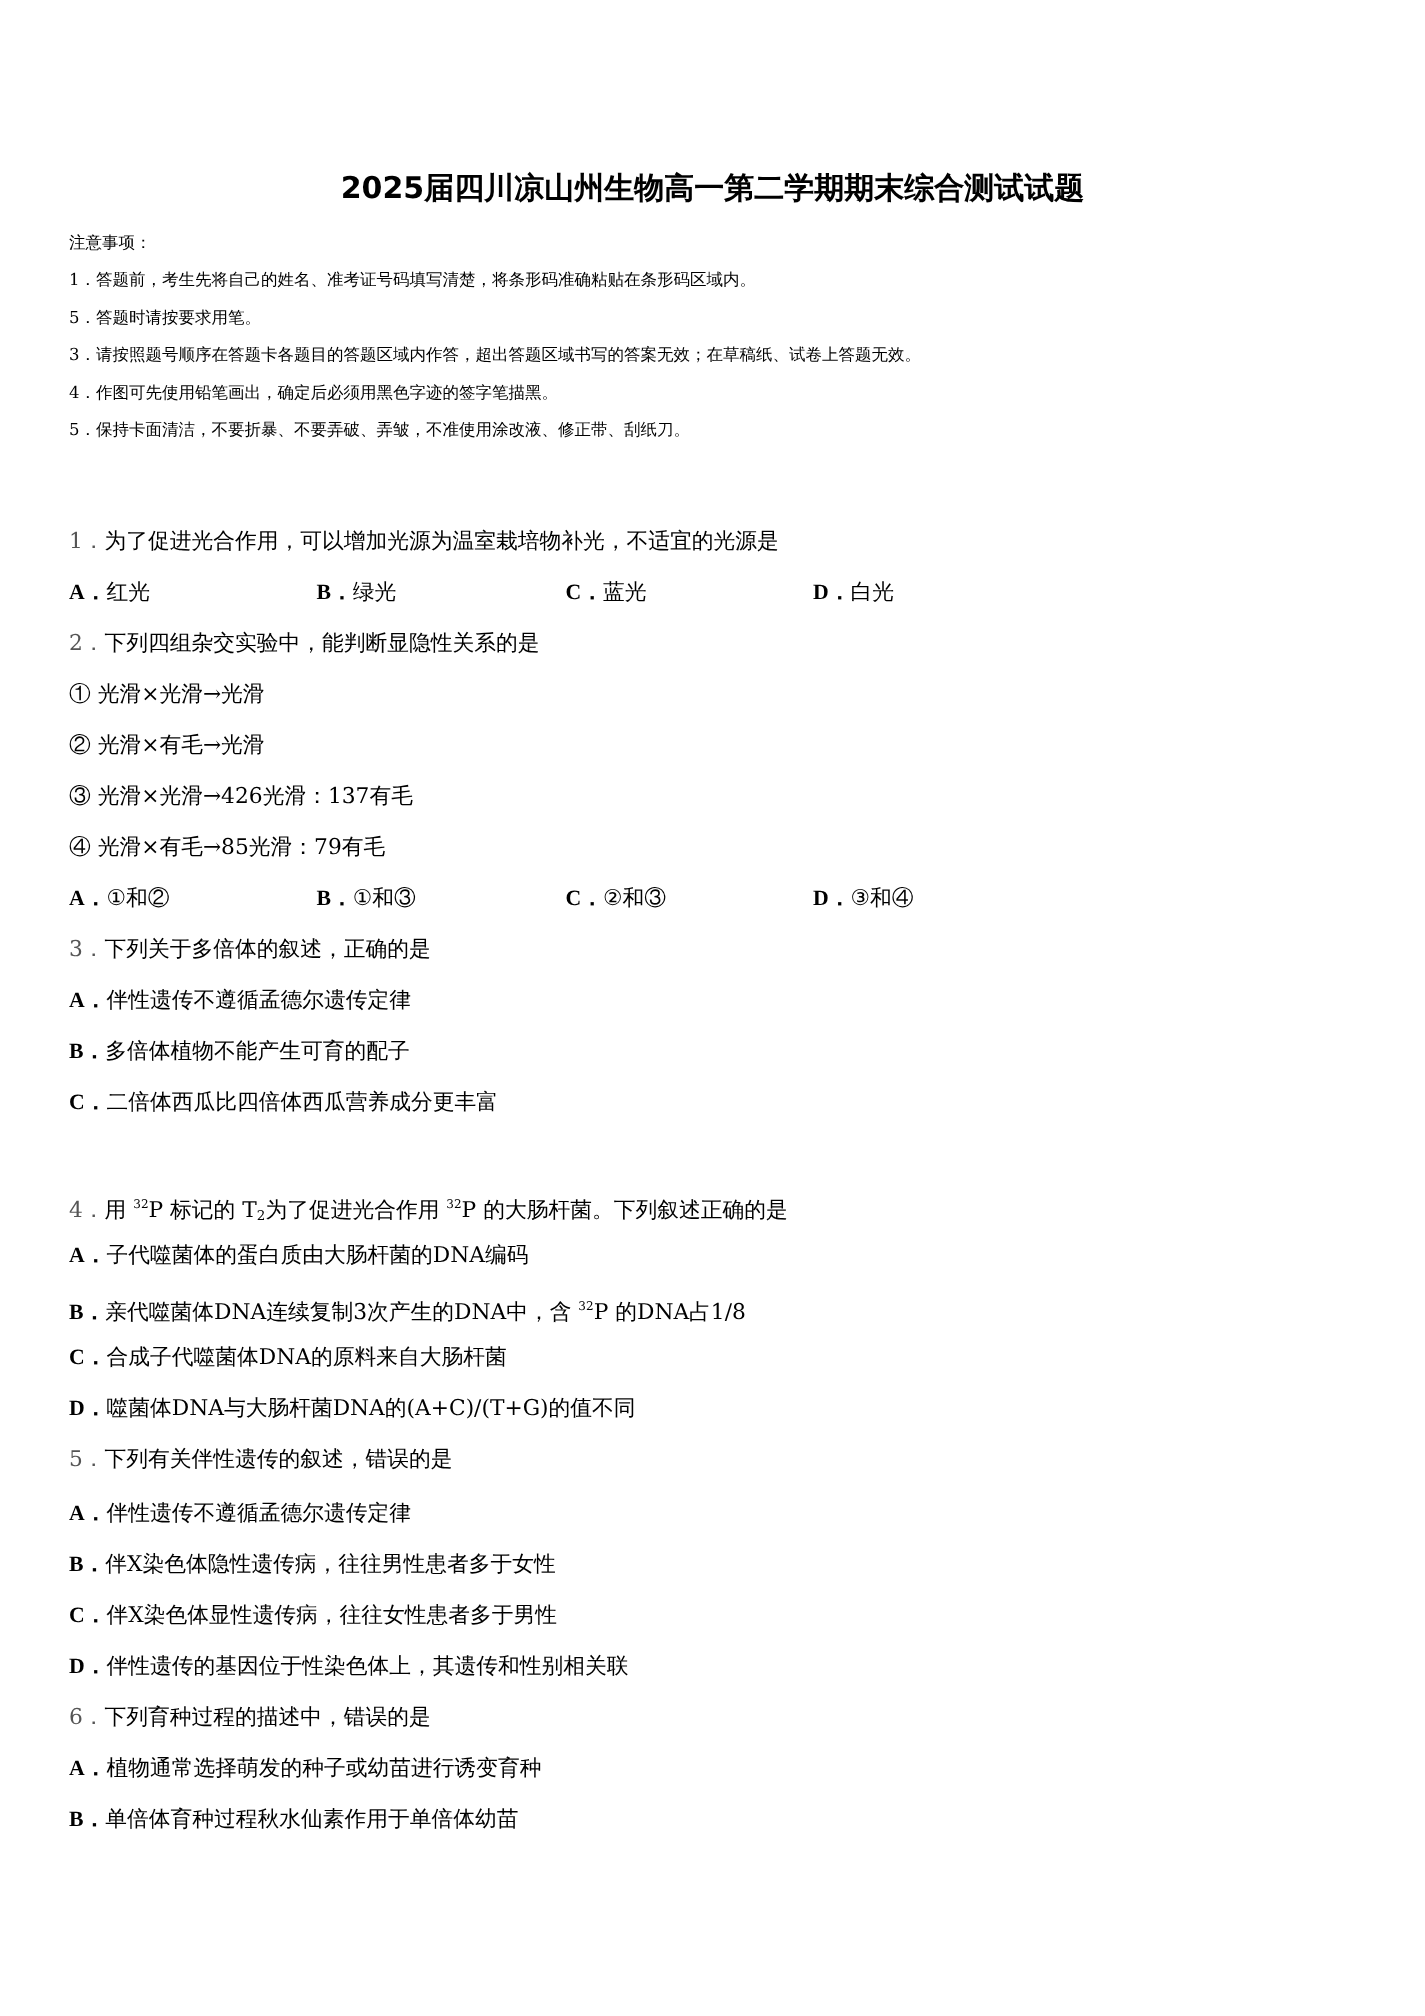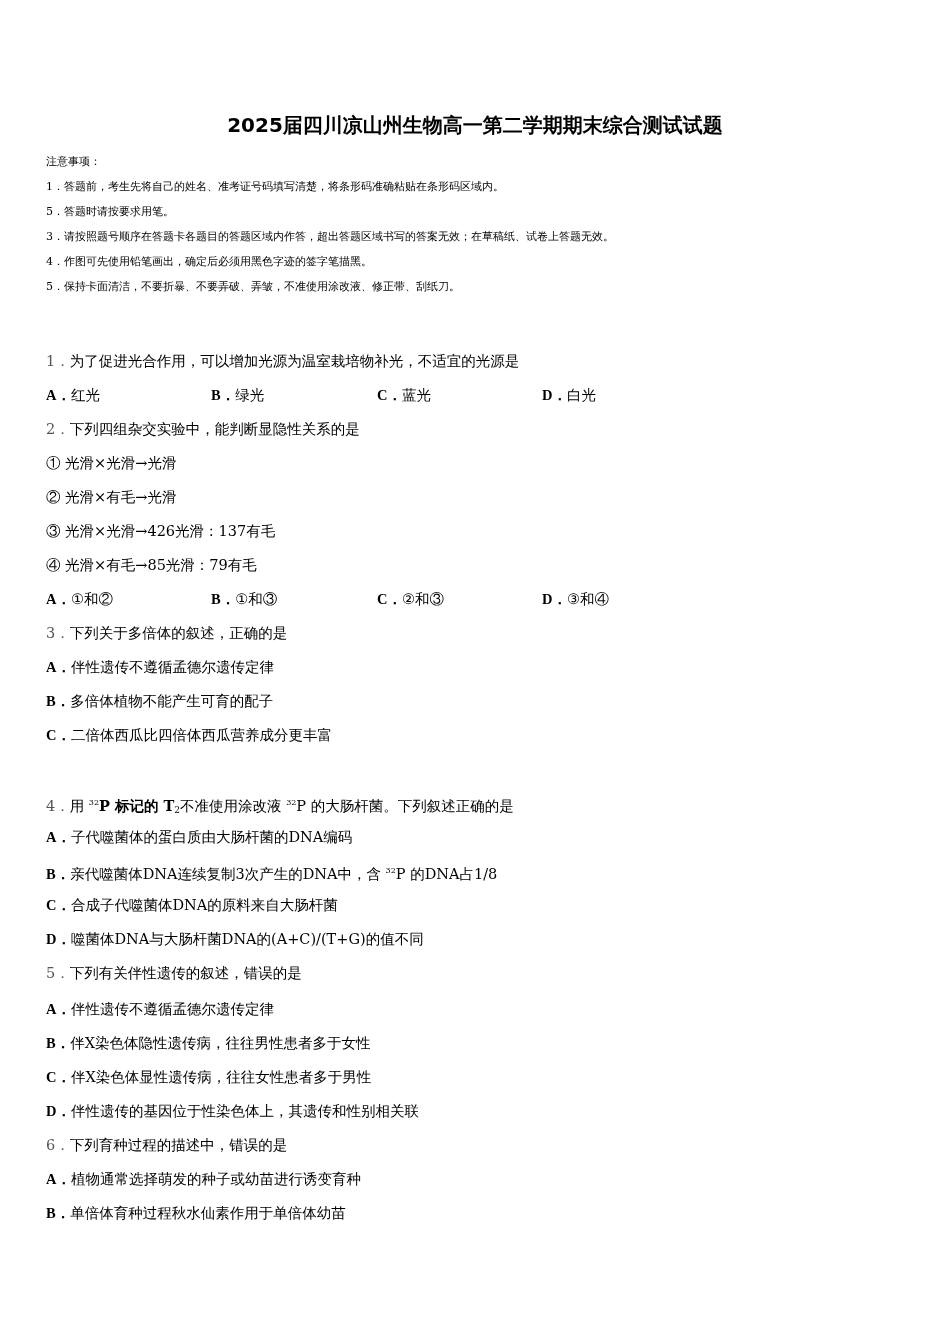--- a/index.html
+++ b/index.html
@@ -6,21 +6,21 @@
   body { width: 950px; height: 1344px; position: relative; overflow: hidden;
          font-family: "DejaVu Serif", "Liberation Serif", serif; color: #000; }
   .page { position: absolute; left: 0; top: 0; width: 950px; height: 1344px; }
   .title { position: absolute; top: 112px; left: 0; width: 950px; text-align: center;
            font-family: "DejaVu Sans", "Liberation Sans", sans-serif; font-weight: bold;
            font-size: 20px; letter-spacing: 0px; }
   .line { position: absolute; left: 46px; font-size: 14.5px; white-space: nowrap; line-height: 20px; }
   .notice { font-size: 11px; }
   .qnum { color: #555; }
   .opt-label { font-weight: bold; font-family: "Liberation Serif", serif; }
-  .bold { font-weight: bold; }
+  .bold { font-weight: normal; }
   .opts-row { position: absolute; left: 46px; font-size: 14.5px; line-height: 20px; white-space: nowrap; }
   .opt-cell { position: absolute; top: 0; white-space: nowrap; }
   sup { font-size: 8px; vertical-align: 6px; }
   sub { font-size: 9px; vertical-align: -2px; }
 </style>
 </head>
 <body>
 
 <div class="page">
 
@@ -59,21 +59,21 @@
   </div>
 
   <div class="line" style="top:623px">
     <span class="qnum">3．</span><span>下列关于多倍体的叙述，正确的是</span>
   </div>
   <div class="line" style="top:657px"><span class="opt-label">A．</span><span>伴性遗传不遵循孟德尔遗传定律</span></div>
   <div class="line" style="top:691px"><span class="opt-label">B．</span><span>多倍体植物不能产生可育的配子</span></div>
   <div class="line" style="top:725px"><span class="opt-label">C．</span><span>二倍体西瓜比四倍体西瓜营养成分更丰富</span></div>
 
   <div class="line" style="top:793px">
-    <span class="qnum">4．</span><span>用 </span><sup>32</sup><span class="bold">P 标记的 T</span><sub>2</sub><span>不准使用涂改液 </span><sup>32</sup><span>P 的大肠杆菌。下列叙述正确的是</span>
+    <span class="qnum">4．</span><span>用 </span><sup>32</sup><span class="bold">P 标记的 T</span><sub>2</sub><span>为了促进光合作用 </span><sup>32</sup><span>P 的大肠杆菌。下列叙述正确的是</span>
   </div>
   <div class="line" style="top:827px"><span class="opt-label">A．</span><span>子代噬菌体的蛋白质由大肠杆菌的DNA编码</span></div>
   <div class="line" style="top:861px"><span class="opt-label">B．</span><span>亲代噬菌体DNA连续复制3次产生的DNA中，含 </span><sup>32</sup><span>P 的DNA占1/8</span></div>
   <div class="line" style="top:895px"><span class="opt-label">C．</span><span>合成子代噬菌体DNA的原料来自大肠杆菌</span></div>
   <div class="line" style="top:929px"><span class="opt-label">D．</span><span>噬菌体DNA与大肠杆菌DNA的(A+C)/(T+G)的值不同</span></div>
 
   <div class="line" style="top:963px">
     <span class="qnum">5．</span><span>下列有关伴性遗传的叙述，错误的是</span>
   </div>
   <div class="line" style="top:999px"><span class="opt-label">A．</span><span>伴性遗传不遵循孟德尔遗传定律</span></div>

